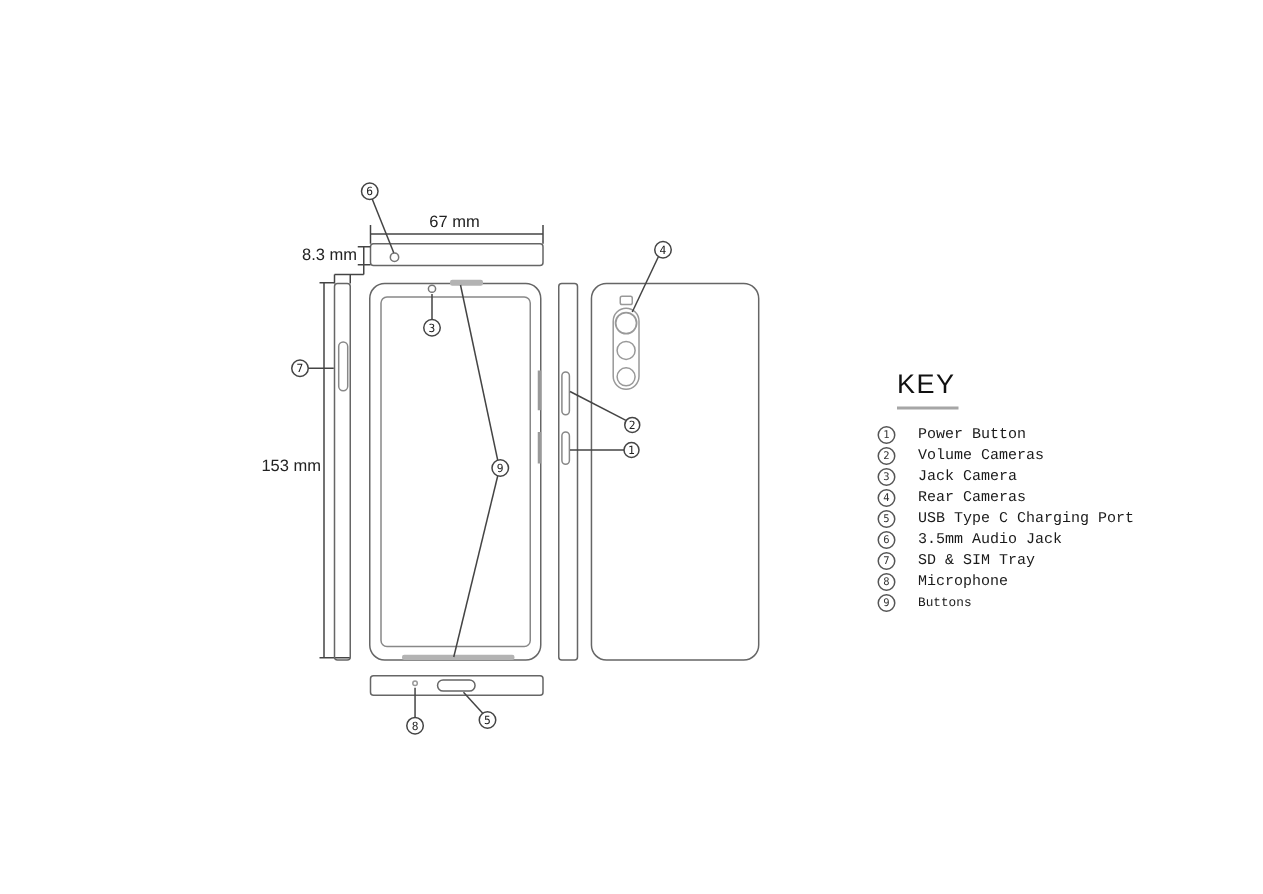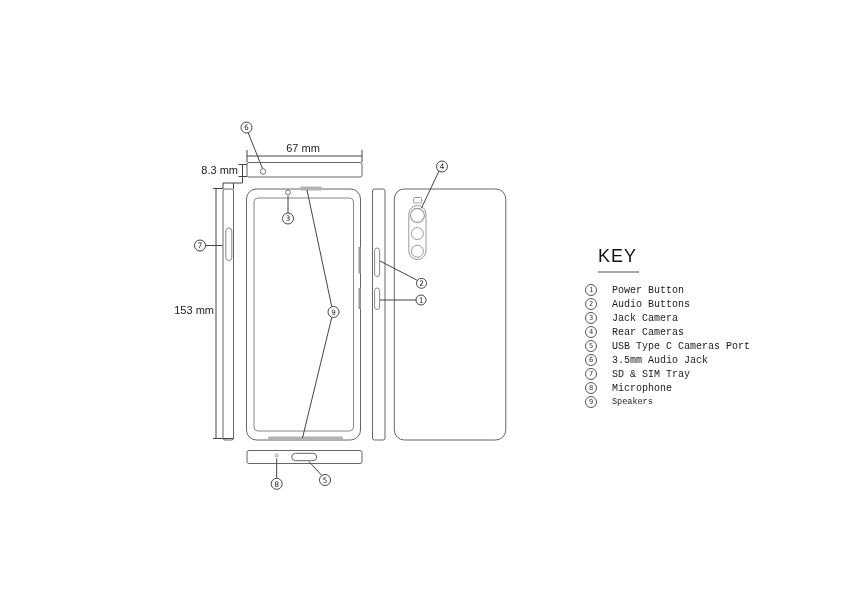--- a/index.html
+++ b/index.html
@@ -174,46 +174,46 @@
   <div class="key-panel">
     <div class="key-title">KEY</div>
     <div class="key-underline"></div>
     <ul class="key-list">
       <li class="key-row">
         <span class="knum">1</span>
         <span class="klabel">Power Button</span>
       </li>
       <li class="key-row">
         <span class="knum">2</span>
-        <span class="klabel">Audio Buttons</span>
+        <span class="klabel">Volume Cameras</span>
       </li>
       <li class="key-row">
         <span class="knum">3</span>
         <span class="klabel">Jack Camera</span>
       </li>
       <li class="key-row">
         <span class="knum">4</span>
         <span class="klabel">Rear Cameras</span>
       </li>
       <li class="key-row">
         <span class="knum">5</span>
-        <span class="klabel">USB Type C Cameras Port</span>
+        <span class="klabel">USB Type C Charging Port</span>
       </li>
       <li class="key-row">
         <span class="knum">6</span>
         <span class="klabel">3.5mm Audio Jack</span>
       </li>
       <li class="key-row">
         <span class="knum">7</span>
         <span class="klabel">SD &amp; SIM Tray</span>
       </li>
       <li class="key-row">
         <span class="knum">8</span>
         <span class="klabel">Microphone</span>
       </li>
       <li class="key-row small">
         <span class="knum">9</span>
-        <span class="klabel">Speakers</span>
+        <span class="klabel">Buttons</span>
       </li>
     </ul>
   </div>
 
 </div>
 
 </body></html>

